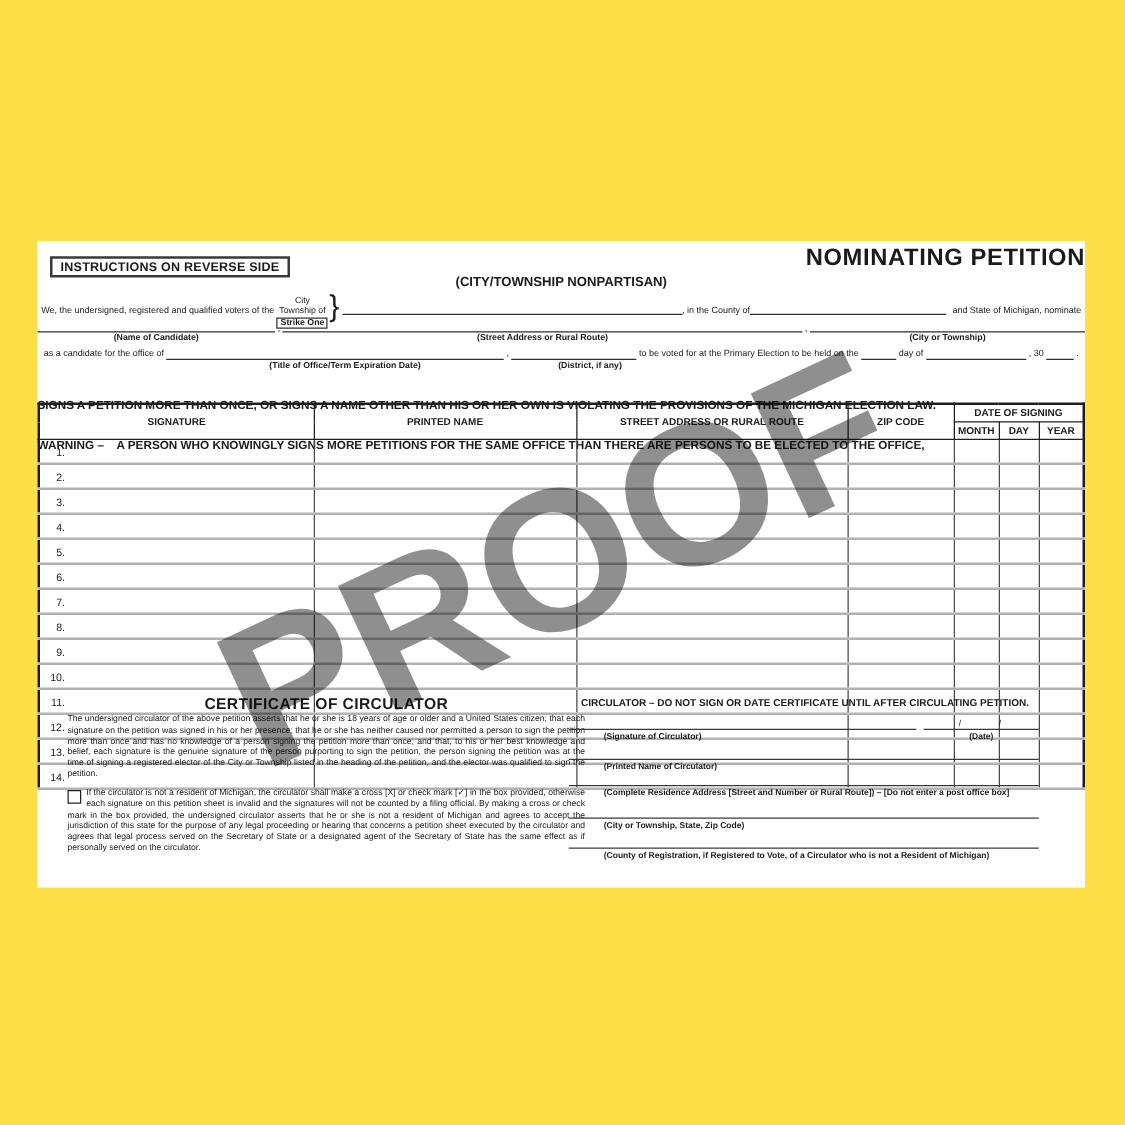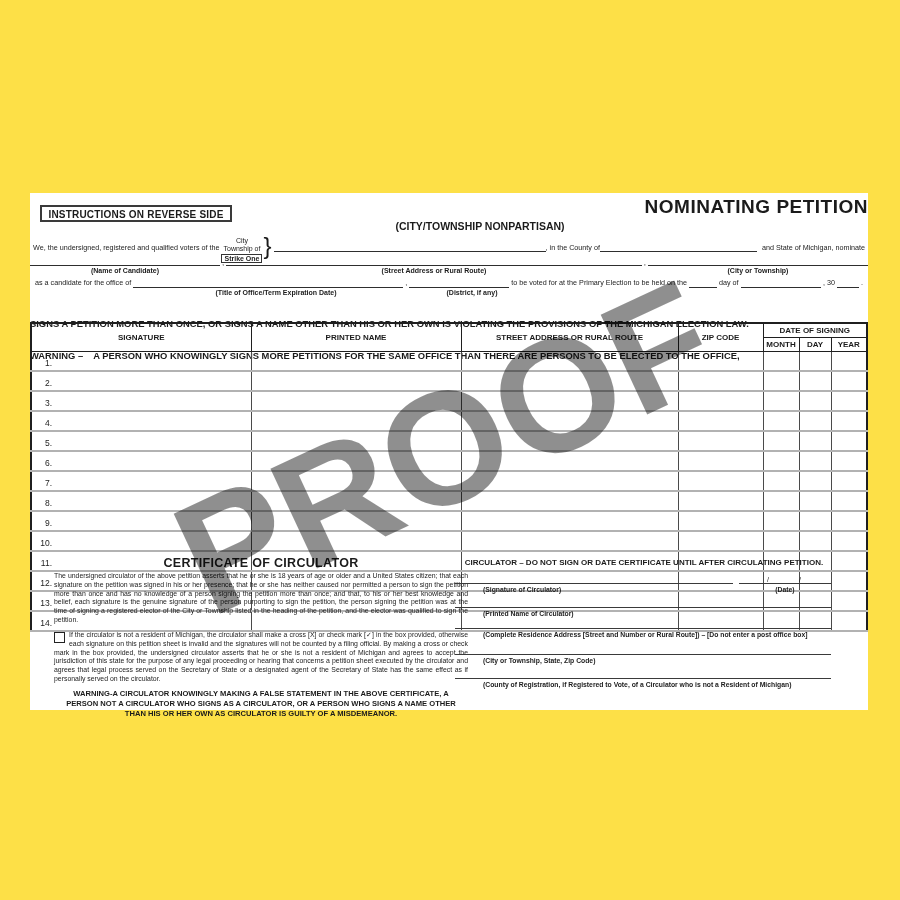--- a/index.html
+++ b/index.html
@@ -4,21 +4,21 @@
 <style>
   html,body{margin:0;padding:0;}
   .stage{position:relative;width:900px;height:900px;background:#fde047;overflow:hidden;
          font-family:"Liberation Sans","DejaVu Sans",sans-serif;color:#1b1b1b;}
   .sheet{position:absolute;left:30px;top:193px;width:838px;height:517px;background:#ffffff;}
 
   
   .ib{position:absolute;left:10px;top:12px;width:192px;height:17px;border:2px solid #3a3a3a;
       font-size:10px;font-weight:bold;text-align:center;line-height:16px;letter-spacing:.2px;box-sizing:border-box;}
   .title{position:absolute;left:0;top:3px;width:100%;text-align:right;font-size:19px;font-weight:bold;letter-spacing:.5px;}
-  .subtitle{position:absolute;left:0;top:27px;width:100%;text-align:center;font-size:10.5px;font-weight:bold;padding-left:31px;}
+  .subtitle{position:absolute;left:0;top:27px;width:100%;text-align:center;font-size:10.5px;font-weight:bold;}
 
   
   .t{font-size:7.2px;white-space:nowrap;}
   .lbl{font-size:7px;font-weight:bold;text-align:center;white-space:nowrap;}
   .ul{border-bottom:1px solid #2e2e2e;height:10px;}
   .row1{position:absolute;left:3px;top:44px;width:832px;display:flex;align-items:flex-end;}
   .cluster{display:flex;flex-direction:column;align-items:center;margin:0 1px -11px 2px;}
   .cluster .opt{font-size:7px;line-height:8px;white-space:nowrap;}
   .strike{font-size:7px;font-weight:bold;border:1px solid #333;padding:0 2px;margin-top:1px;white-space:nowrap;}
   .brace{font-size:24px;line-height:18px;font-weight:normal;margin:0 2px -3px 0;}
@@ -277,21 +277,20 @@
           </tr>
         </tbody>
     </table>
 
     <div class="cert">
       <div class="cert-h">CERTIFICATE OF CIRCULATOR</div>
       <div class="cert-p">The undersigned circulator of the above petition asserts that he or she is 18 years of age or older and a United States citizen; that each signature on the petition was signed in his or her presence; that he or she has neither caused nor permitted a person to sign the petition more than once and has no knowledge of a person signing the petition more than once; and that, to his or her best knowledge and belief, each signature is the genuine signature of the person purporting to sign the petition, the person signing the petition was at the time of signing a registered elector of the City or Township listed in the heading of the petition, and the elector was qualified to sign the petition.</div>
       <div class="cert-p cert-p2">
         <span class="cb"></span><span>If the circulator is not a resident of Michigan, the circulator shall make a cross [X] or check mark [✓] in the box provided, otherwise each signature on this petition sheet is invalid and the signatures will not be counted by a filing official. By making a cross or check mark in the box provided, the undersigned circulator asserts that he or she is not a resident of Michigan and agrees to accept the jurisdiction of this state for the purpose of any legal proceeding or hearing that concerns a petition sheet executed by the circulator and agrees that legal process served on the Secretary of State or a designated agent of the Secretary of State has the same effect as if personally served on the circulator.</span>
       </div>
-      <div class="cert-w">WARNING-A CIRCULATOR KNOWINGLY MAKING A FALSE STATEMENT IN THE ABOVE CERTIFICATE, A PERSON NOT A CIRCULATOR WHO SIGNS AS A CIRCULATOR, OR A PERSON WHO SIGNS A NAME OTHER THAN HIS OR HER OWN AS CIRCULATOR IS GUILTY OF A MISDEMEANOR.</div>
     </div>
 
     <div class="circ">
       <div class="circ-h">CIRCULATOR – DO NOT SIGN OR DATE CERTIFICATE UNTIL AFTER CIRCULATING PETITION.</div>
 
       <div class="cl" style="left:0;top:25px;width:278px"></div>
       <div class="cl" style="left:284px;top:25px;width:92px">
         <span class="slash" style="left:28px">/</span>
         <span class="slash" style="left:60px">/</span>
       </div>

